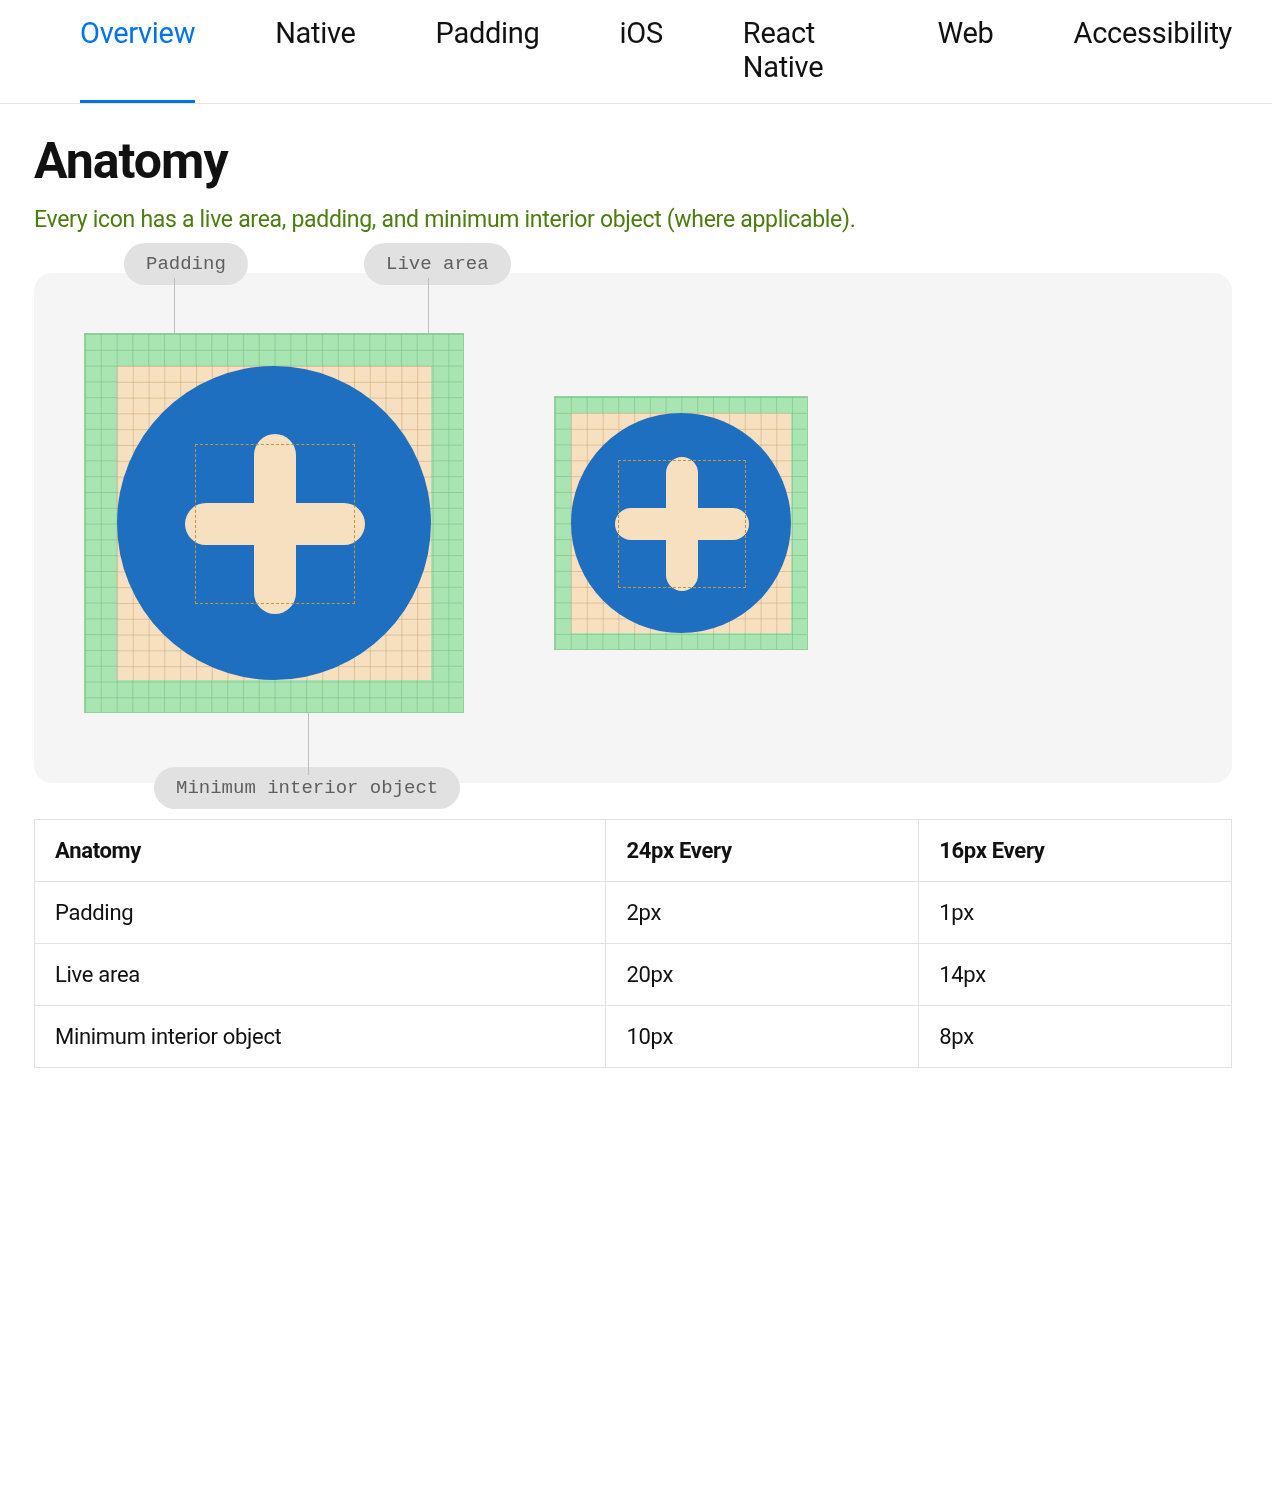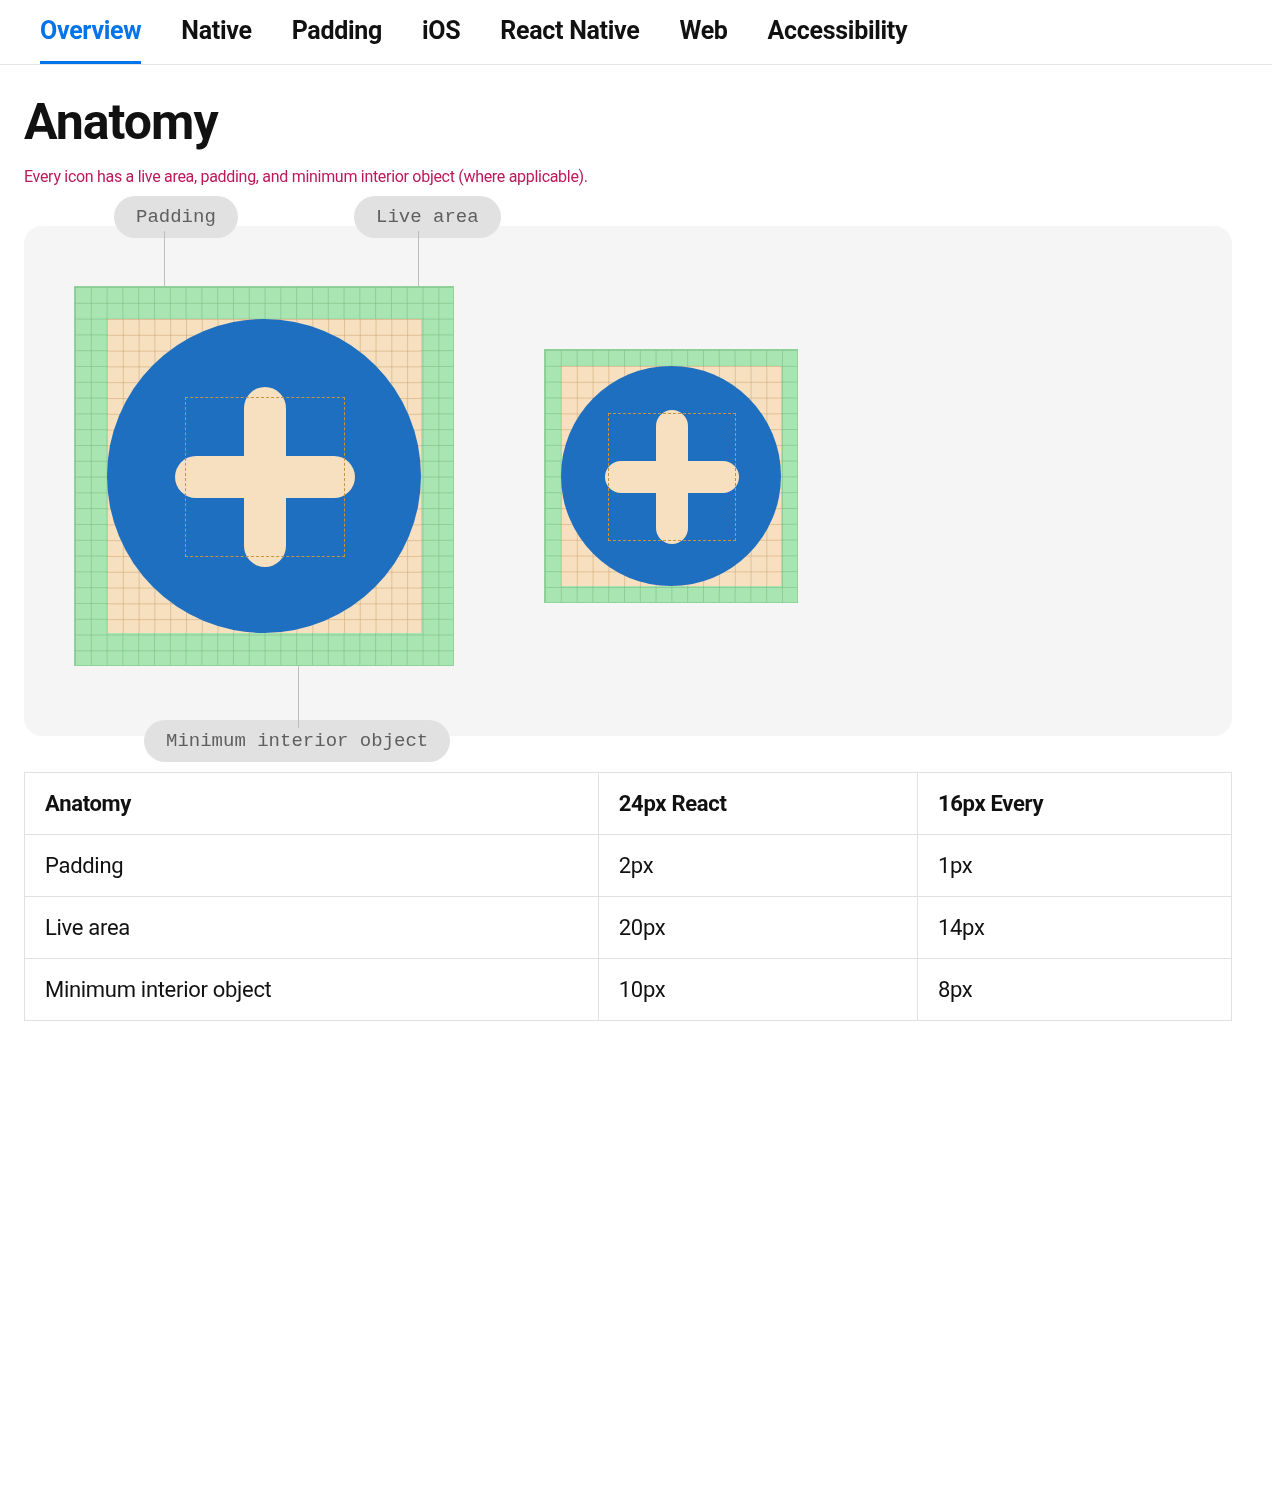--- a/index.html
+++ b/index.html
@@ -14,43 +14,44 @@
       padding: 0 0 60px 0;
     }
     .tabs {
       display: flex;
       gap: 40px;
       padding: 0 40px;
       border-bottom: 1px solid #e5e5e5;
     }
     .tab {
       padding: 16px 0;
-      font-size: 25px;
-      font-weight: 700;
+      font-size: 29px;
+      font-weight: 400;
       color: #111;
       cursor: pointer;
       border-bottom: 3px solid transparent;
       letter-spacing: -0.3px;
+      margin-left: 40px;
     }
     .tab.active {
       color: #0074e8;
       border-bottom: 3px solid #0074e8;
     }
     .content {
-      padding: 28px 40px 0 24px;
+      padding: 28px 40px 0 34px;
     }
     h1 {
       font-size: 50px;
       font-weight: 700;
       letter-spacing: -1px;
       margin-bottom: 16px;
     }
     .lead {
-      font-size: 16px;
-      color: #be185d;
+      font-size: 23px;
+      color: #4d7c0f;
       letter-spacing: -0.3px;
       margin-bottom: 40px;
     }
     .diagram-box {
       background: #f5f5f5;
       border-radius: 18px;
       padding: 60px 50px 70px 50px;
       display: flex;
       align-items: center;
       gap: 90px;
@@ -223,21 +224,21 @@
         <div class="plus-h"></div>
         <div class="interior-dash"></div>
       </div>
     </div>
   </div>
 
   <table>
     <thead>
       <tr>
         <th>Anatomy</th>
-        <th>24px React</th>
+        <th>24px Every</th>
         <th>16px Every</th>
       </tr>
     </thead>
     <tbody>
       <tr>
         <td>Padding</td>
         <td>2px</td>
         <td>1px</td>
       </tr>
       <tr>

